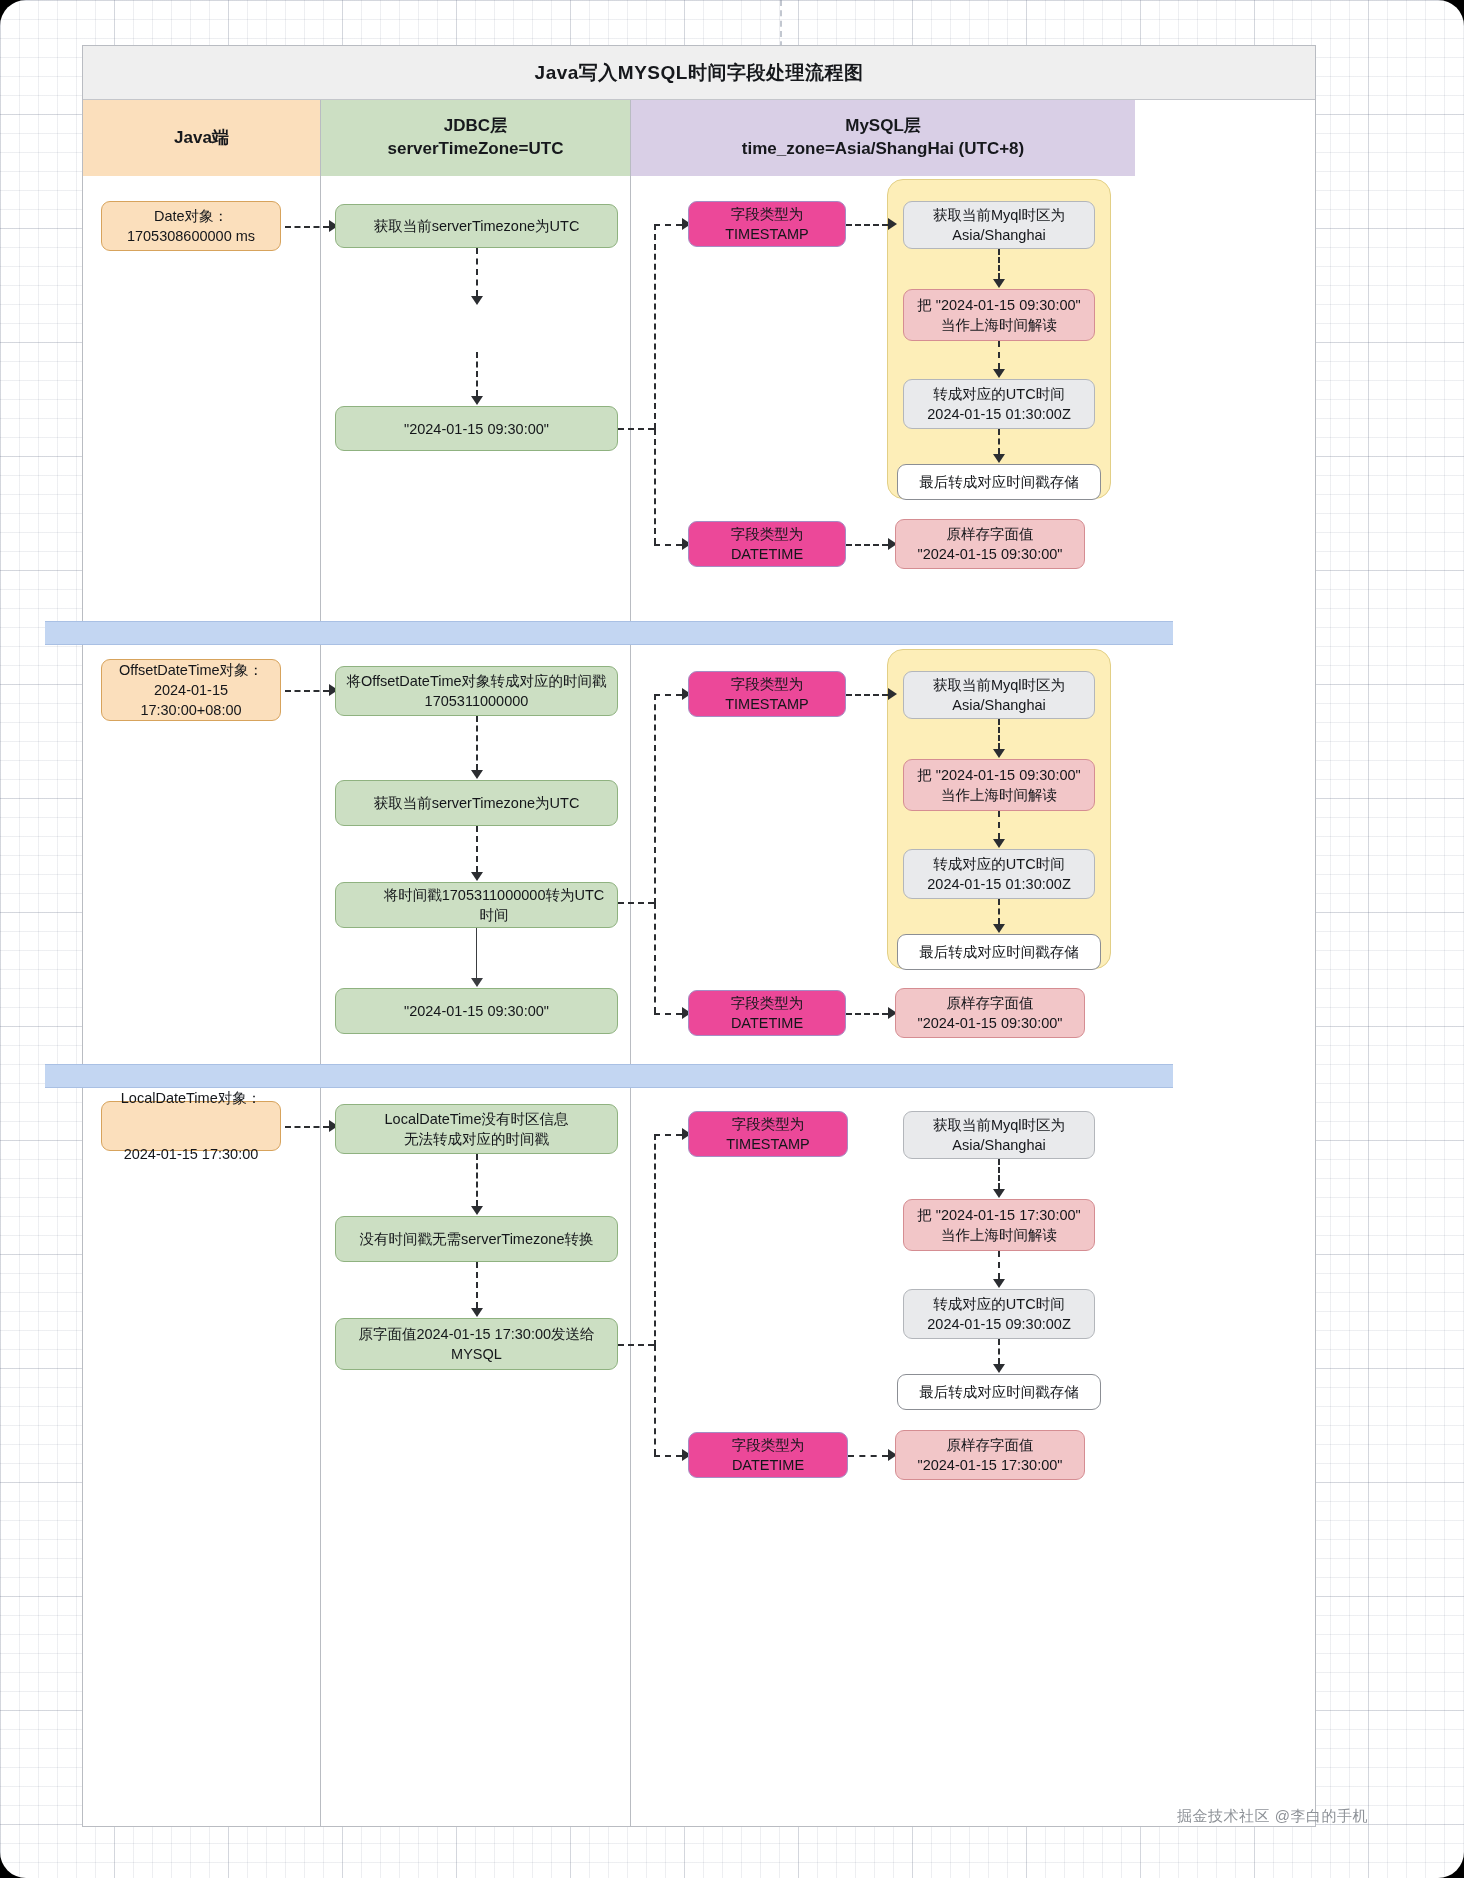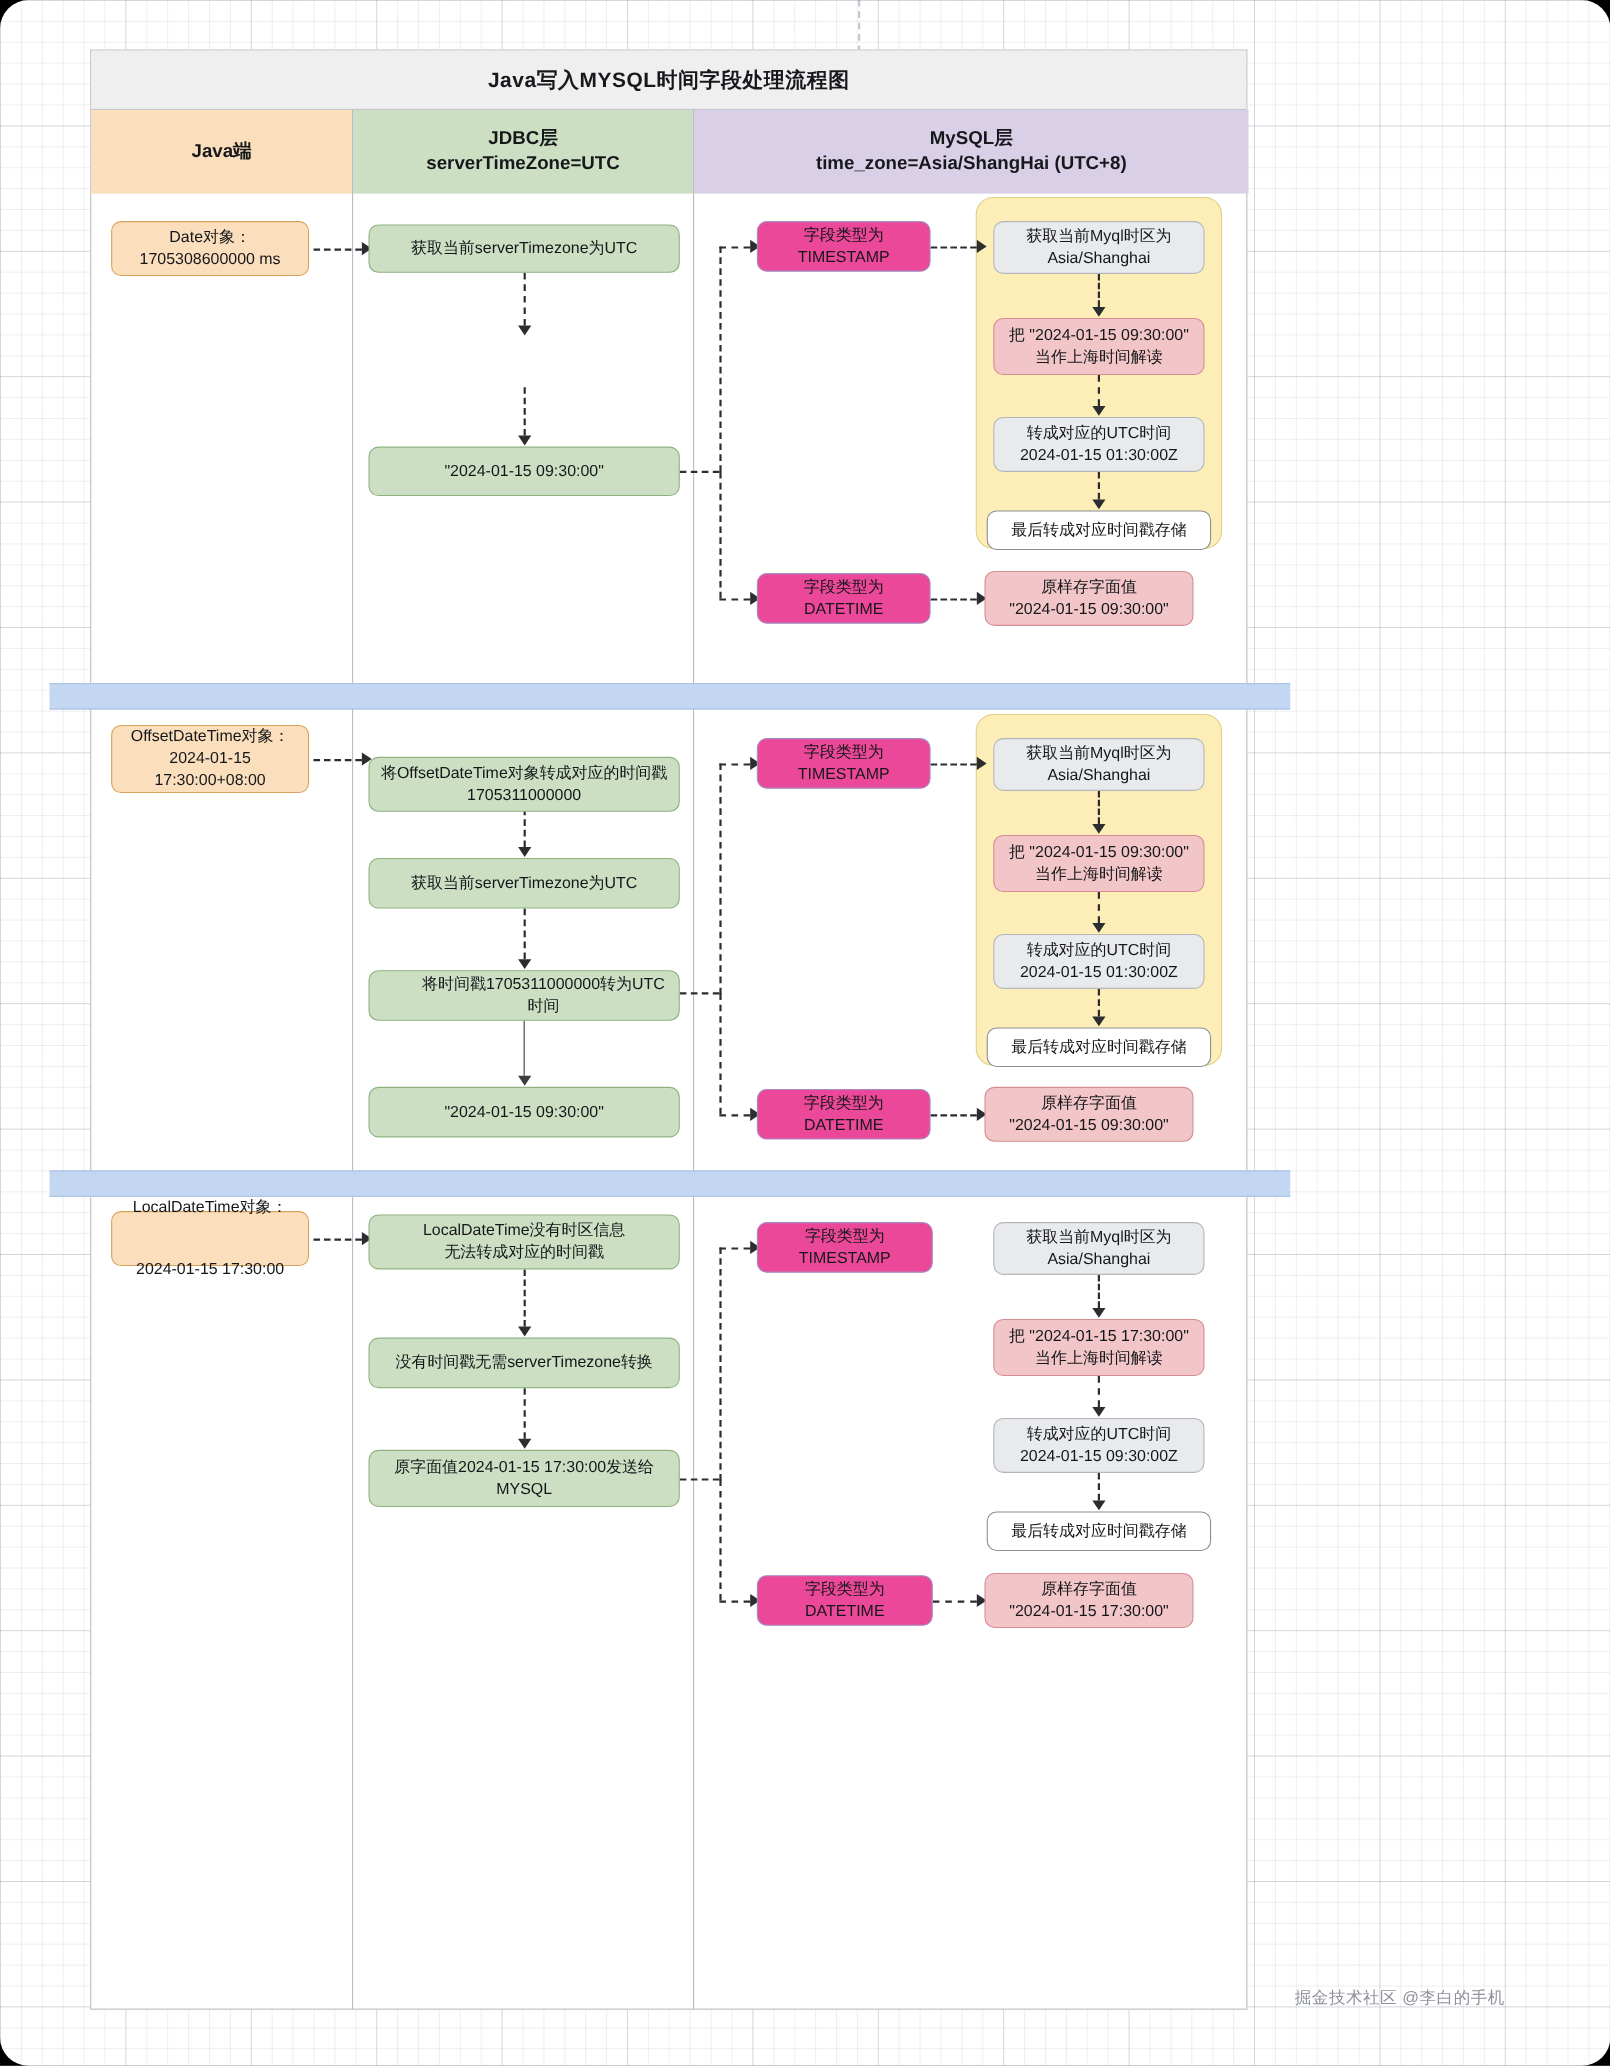--- a/index.html
+++ b/index.html
@@ -23,21 +23,21 @@
       linear-gradient(to bottom, rgba(120,130,150,.22) 1px, transparent 1px);
     background-size:19px 19px,19px 19px,114px 114px,114px 114px;
   }
   .grid:after{
     content:"";position:absolute;left:780px;top:0;width:0;height:130px;
     border-left:2px dashed rgba(120,130,150,.45);
   }
 
   
   .diagram{
-    position:absolute;left:82px;top:45px;width:1052px;height:1782px;
+    position:absolute;left:82px;top:45px;width:1234px;height:1782px;
     background:#ffffff;border:1px solid #b9bcc2;box-sizing:border-box;
   }
   .title-bar{
     position:absolute;left:0;top:0;width:100%;height:54px;
     background:#efefef;border-bottom:1px solid #c4c6cb;box-sizing:border-box;
     display:flex;align-items:center;justify-content:center;
   }
   .title-bar span{font-size:19px;font-weight:bold;color:#16181c;letter-spacing:.5px;}
 
   .lane-head{
@@ -203,21 +203,21 @@
     <div class="sep" style="top:575px;"></div>
 
     <div class="node n-orange" style="left:18px;top:613px;width:180px;height:62px;flex-direction:column;">
       <div>OffsetDateTime对象：</div>
       <div>2024-01-15</div>
       <div>17:30:00+08:00</div>
     </div>
     <div class="conn h-dash" style="left:202px;top:644px;width:44px;"></div>
     <div class="arrow-r" style="left:246px;top:638px;"></div>
 
-    <div class="node n-green" style="left:252px;top:620px;width:283px;height:50px;flex-direction:column;margin-top:22px;">
+    <div class="node n-green" style="left:252px;top:620px;width:283px;height:50px;flex-direction:column;">
       <div>将OffsetDateTime对象转成对应的时间戳</div>
       <div>1705311000000</div>
     </div>
     <div class="conn v-dash" style="left:393px;top:670px;height:54px;"></div>
     <div class="arrow-d" style="left:388px;top:724px;"></div>
     <div class="node n-green" style="left:252px;top:734px;width:283px;height:46px;">
       <div>获取当前serverTimezone为UTC</div>
     </div>
     <div class="conn v-dash" style="left:393px;top:780px;height:46px;"></div>
     <div class="arrow-d" style="left:388px;top:826px;"></div>

